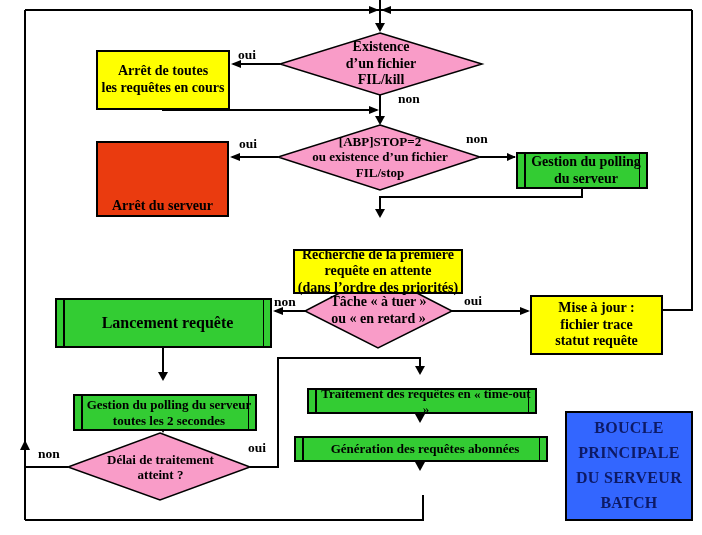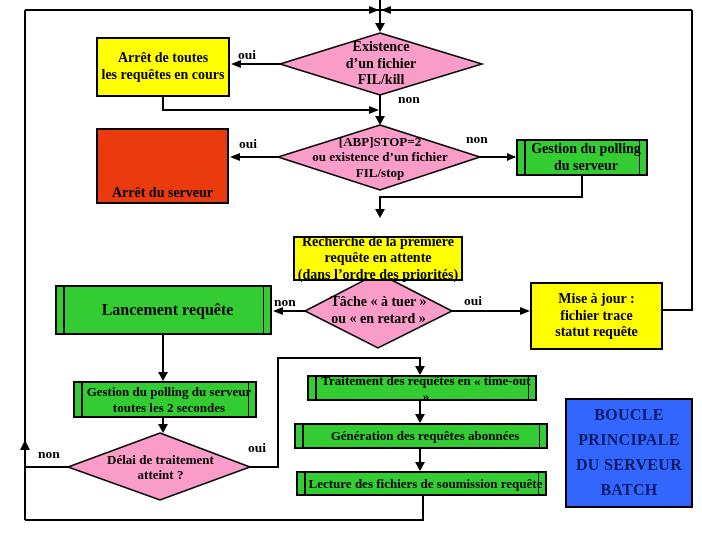--- a/index.html
+++ b/index.html
@@ -9,21 +9,21 @@
   html,body{margin:0;padding:0;background:#fff;}
   .canvas{
     position:relative;width:702px;height:535px;background:#fff;overflow:hidden;
     font-family:"Liberation Serif","DejaVu Serif",serif;font-weight:bold;color:#000;
   }
   .wires{position:absolute;left:0;top:0;}
   .node{
     position:absolute;display:flex;align-items:center;justify-content:center;
     text-align:center;box-sizing:border-box;
   }
-  .rect{border:2px solid var(--line);}
+  .rect{border:2px solid var(--line);margin-top:13px;}
   .txt{white-space:pre-line;line-height:1.18;}
   .yellow{background:var(--yellow);}
   .red{background:var(--red);}
   .green{background:var(--green);padding-left:8px;}
   .blue{background:var(--blue);color:var(--blue_text);}
   .process::before,.process::after{
     content:"";position:absolute;top:0;bottom:0;width:1.5px;background:var(--line);
   }
   .process::before{left:6px;}
   .process::after{right:6px;}
@@ -107,42 +107,39 @@
   <div class="node rect yellow f125" style="left:293px;top:236px;width:170px;height:45px;">
     <span class="txt">Recherche de la première
 requête en attente
 (dans l’ordre des priorités)</span>
   </div>
 
   <div class="node rect green process f15" style="left:55px;top:285px;width:217px;height:50px;">
     <span class="txt">Lancement requête</span>
   </div>
 
-  <div class="node rect yellow f14" style="left:530px;top:282px;width:133px;height:68px;">
+  <div class="node rect yellow f14" style="left:530px;top:282px;width:133px;height:60px;">
     <span class="txt">Mise à jour :
 fichier trace
 statut requête</span>
   </div>
 
   <div class="node rect green process f13" style="left:73px;top:381px;width:184px;height:37px;">
     <span class="txt">Gestion du polling du serveur
 toutes les 2 secondes</span>
   </div>
 
   <div class="node rect green process f12" style="left:307px;top:375px;width:230px;height:26px;justify-content:center;">
     <span class="txt">Traitement des requêtes en « time-out »</span>
   </div>
 
   <div class="node rect green process f12" style="left:294px;top:423px;width:254px;height:26px;">
     <span class="txt">Génération des requêtes abonnées</span>
   </div>
 
-  <div class="node rect green process f12" style="left:296px;top:471px;width:251px;height:25px;">
-    <span class="txt">Lecture des fichiers de soumission requête</span>
-  </div>
 
   <div class="node rect blue" style="left:565px;top:398px;width:128px;height:110px;font-family:Liberation Serif, serif;">
     <span class="txt">BOUCLE
 PRINCIPALE
 DU SERVEUR
 BATCH</span>
   </div>
 
   <div class="dtext f125" style="left:310px;top:40px;width:142px;height:48px;">
     <span class="txt">Existence

